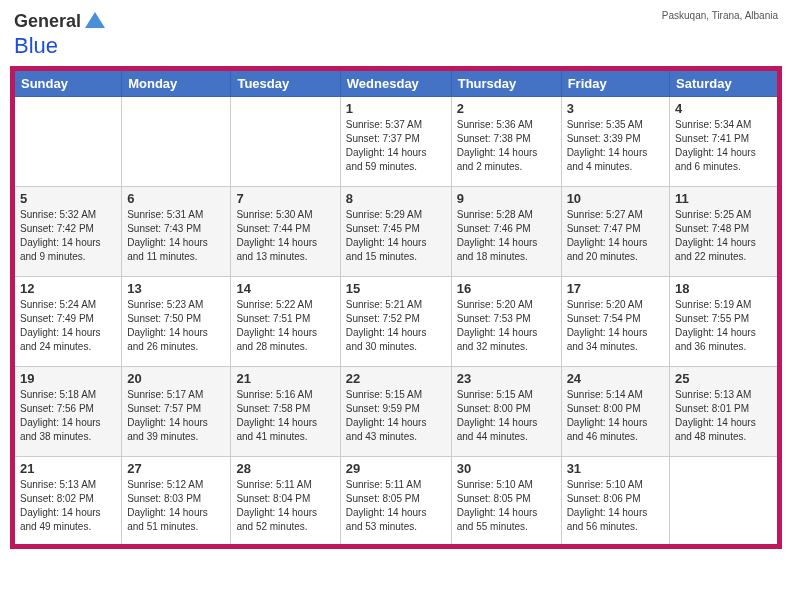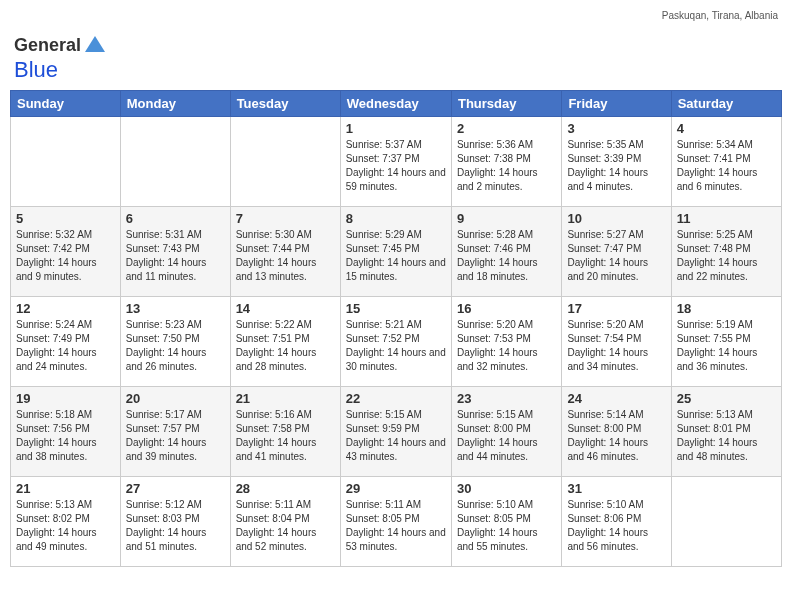--- a/index.html
+++ b/index.html
@@ -14,21 +14,20 @@
       display: flex;
       justify-content: space-between;
       align-items: flex-start;
       margin-bottom: 8px;
       padding: 0 4px;
     }
     .logo {
       display: flex;
       align-items: center;
       gap: 0px;
-      margin-top: 24px;
     }
     .logo-text-general {
       font-size: 18px;
       font-weight: bold;
       color: #333;
       line-height: 1.1;
     }
     .logo-text-blue {
       font-size: 22px;
       font-weight: normal;
@@ -49,21 +48,21 @@
       color: #333;
       line-height: 1.1;
     }
     .subtitle {
       font-size: 10px;
       color: #555;
     }
     .calendar {
       width: 100%;
       border-collapse: collapse;
-      border: 1px solid #be185d;
+      border: 5px solid #be185d;
     }
     .calendar th {
       background-color: #4472c4;
       color: white;
       text-align: left;
       padding: 5px 6px;
       font-size: 13px;
       font-weight: bold;
       border: 1px solid #3a62b0;
     }

